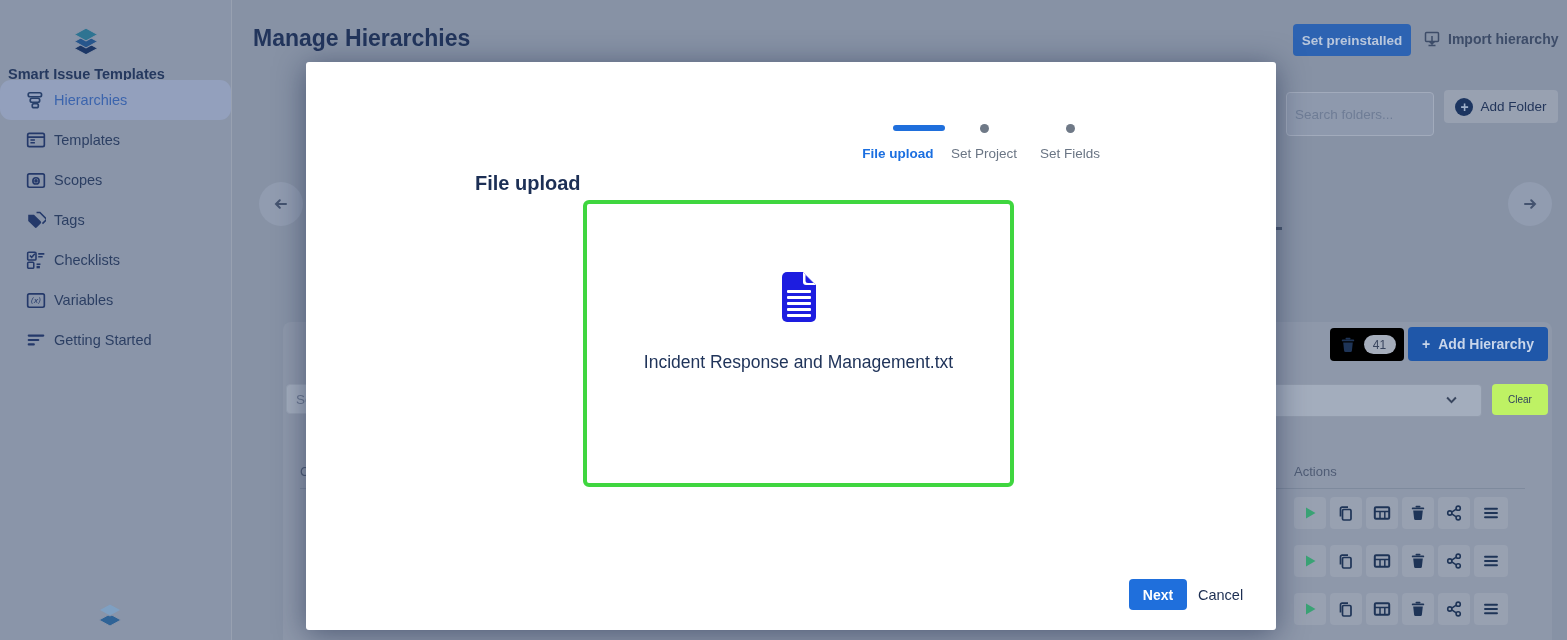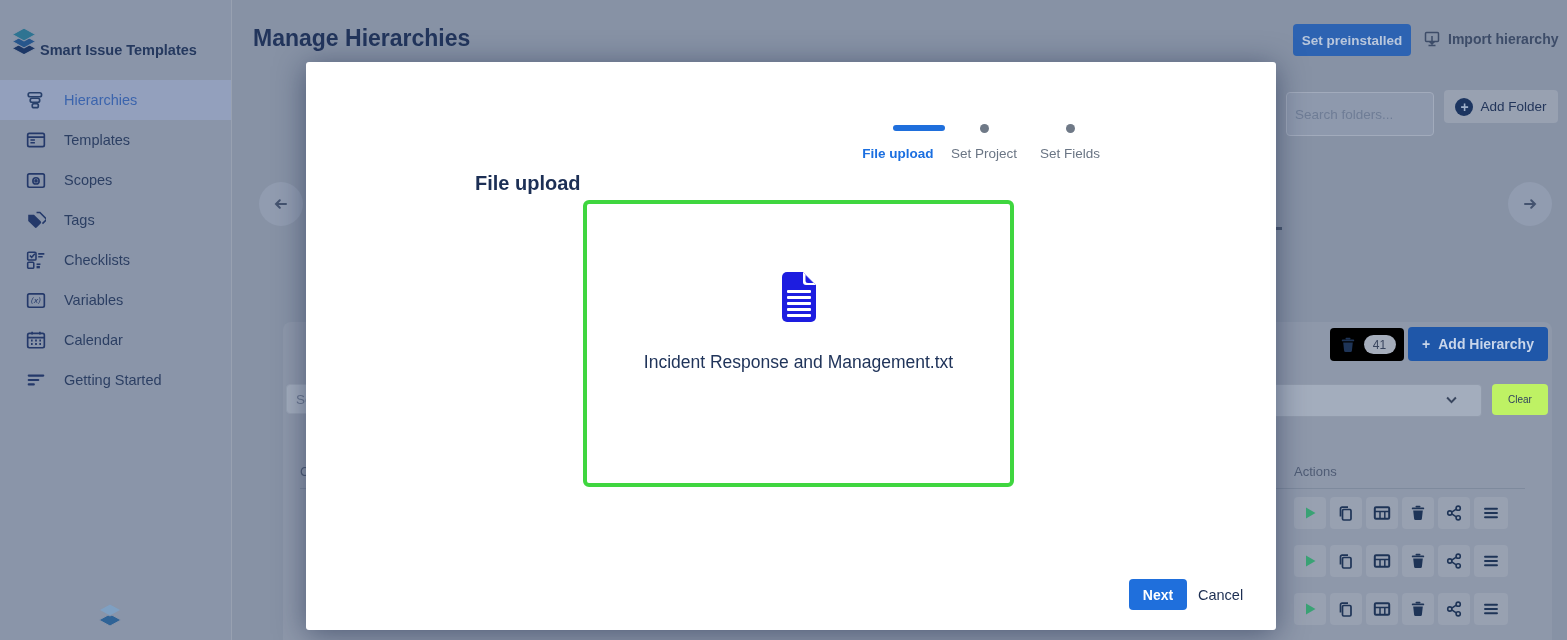--- a/index.html
+++ b/index.html
@@ -5,24 +5,24 @@
   html,body{margin:0;padding:0}
   body{
     width:1567px;height:640px;position:relative;overflow:hidden;
     background:#8792a5;
     font-family:"Liberation Sans","DejaVu Sans",sans-serif;
     color:#2c3f63;
   }
 
   
   .sidebar{position:absolute;left:0;top:0;width:231px;height:640px;background:#8a95a9;border-right:1px solid #98a1b1;}
-  .brand{position:absolute;left:8px;top:26px;display:flex;align-items:flex-end;gap:0;}
+  .brand{position:absolute;left:8px;top:26px;display:flex;align-items:center;gap:8px;flex-direction:column;}
   .brand-label{font-size:14.5px;font-weight:700;color:#25395f;}
   .nav{position:absolute;left:0;top:80px;width:231px;}
-  .nav-item{height:40px;display:flex;align-items:center;gap:18px;padding-left:26px;cursor:pointer;}
+  .nav-item{height:40px;display:flex;align-items:center;gap:8px;padding-left:26px;cursor:pointer;border-radius:11px;}
   .nav-item .lbl{font-size:14.5px;color:#2c3f63;}
   .nav-item.active{background:#93a0bd;}
   .nav-item.active .lbl{color:#3b64ad;}
   .nav-ic{width:20px;height:20px;flex:0 0 20px;}
   .side-logo{position:absolute;left:96px;top:600px;}
 
   
   .page-title{position:absolute;left:253px;top:25px;font-size:23px;font-weight:700;color:#22355c;}
   .btn-preinstalled{position:absolute;left:1293px;top:24px;width:118px;height:32px;background:#2d63b2;border-radius:4px;
     display:flex;align-items:center;justify-content:center;font-size:13.5px;font-weight:700;color:#b9c7dc;cursor:pointer;}
@@ -161,28 +161,20 @@
       <span class="lbl">Checklists</span>
     </div>
     <div class="nav-item">
       <svg class="nav-ic" viewBox="0 0 18 18">
         <rect x="1.5" y="3.5" width="15" height="12" rx="1.5" fill="none" stroke="#24396a" stroke-width="1.5"></rect>
         <text x="9" y="12" font-size="6.8" font-style="italic" text-anchor="middle" fill="#24396a" font-family="DejaVu Sans, sans-serif">(x)</text>
       </svg>
       <span class="lbl">Variables</span>
     </div>
     <div class="nav-item">
-      <svg class="nav-ic" viewBox="0 0 18 18" fill="none" stroke="#24396a" stroke-width="1.5">
-        <rect x="1.5" y="3" width="15" height="13" rx="1.5"></rect>
-          <path d="M1.5 6.8 H16.5 M5.5 1.5 V4 M12.5 1.5 V4"></path>
-        <path d="M4.5 9.5 H6 M8.2 9.5 H9.8 M12 9.5 H13.5 M4.5 12.5 H6 M8.2 12.5 H9.8 M12 12.5 H13.5" stroke-width="1.8"></path>
-      </svg>
-      <span class="lbl">Calendar</span>
-    </div>
-    <div class="nav-item">
       <svg class="nav-ic" viewBox="0 0 18 18" fill="none" stroke="#24396a" stroke-width="2" stroke-linecap="round">
         <path d="M2.5 5 H15.5 M2.5 9 H11 M2.5 13 H7"></path>
       </svg>
       <span class="lbl">Getting Started</span>
     </div>
   </div>
 
   <svg class="side-logo" width="28" height="34" viewBox="0 0 28 34">
     <polygon points="14,14 25,20 14,26 3,20" fill="#2f6396" stroke="#8a95a9" stroke-width="1"></polygon>
     <polygon points="14,4 25,10 14,16 3,10" fill="#7fa0c2" stroke="#8a95a9" stroke-width="1"></polygon>

